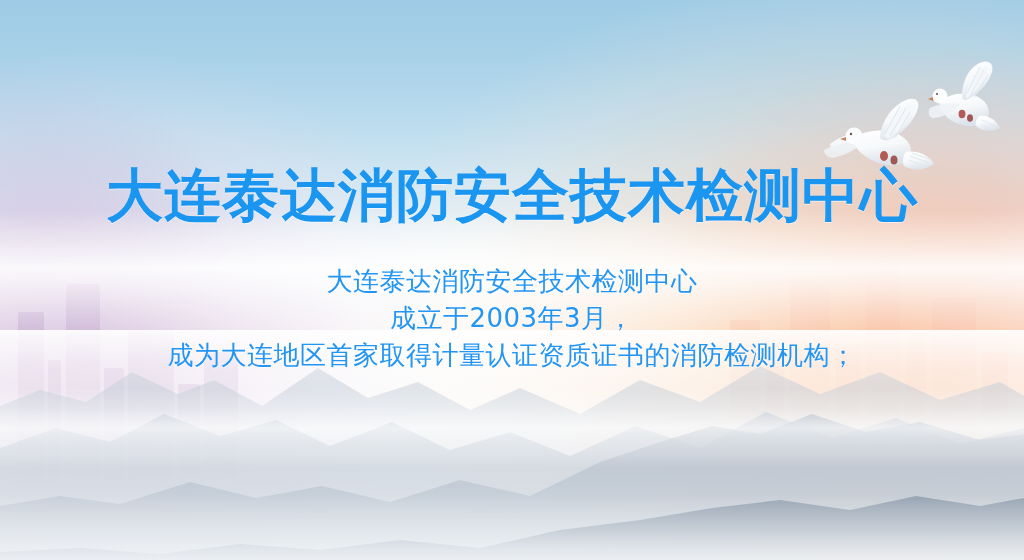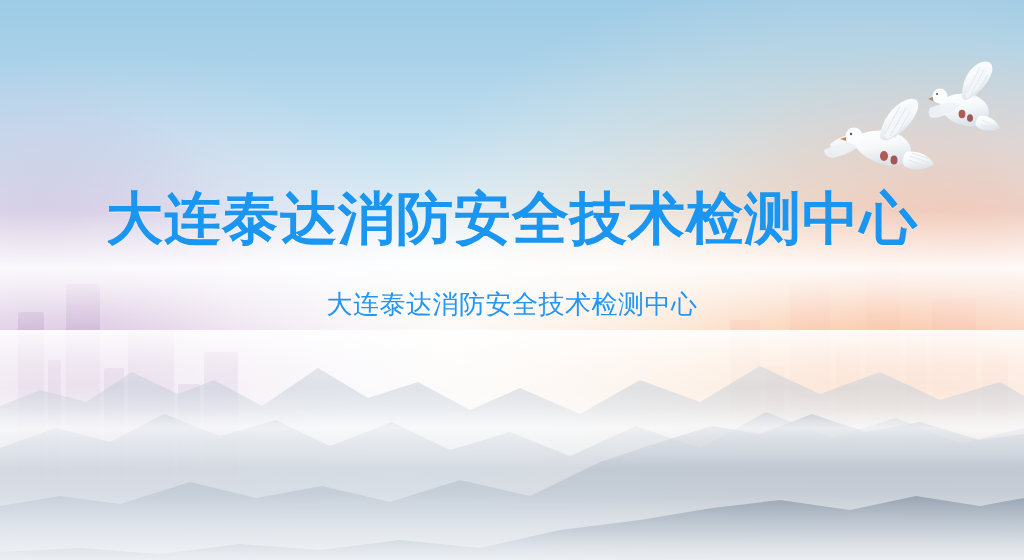--- a/index.html
+++ b/index.html
@@ -110,21 +110,21 @@
     pointer-events:none;
   }
 
   
   .dove{position:absolute;}
   .dove svg{display:block;overflow:visible;}
 
   
   .content{
     position:absolute;inset:0;display:flex;flex-direction:column;
-    align-items:center;z-index:40;margin-top:23px;
+    align-items:center;z-index:40;
   }
   .headline{
     margin-top:164px;
     font-size:57px;line-height:1.1;font-weight:bold;
     letter-spacing:1px;
     color:#1a95f0;
     white-space:nowrap;
     text-shadow:0 1px 0 rgba(255,255,255,.55);
   }
   .body-lines{
@@ -270,16 +270,18 @@
       <ellipse cx="44" cy="56" rx="3.4" ry="4.2" fill="#a8413a" opacity=".85"></ellipse>
       <ellipse cx="52" cy="60" rx="3" ry="3.8" fill="#8e3530" opacity=".8"></ellipse>
     </svg>
   </div>
 
   <div class="content">
     <div class="headline">大连泰达消防安全技术检测中心</div>
 
     <div class="body-lines">
       <div>大连泰达消防安全技术检测中心</div>
+      <div>成立于2003年3月，</div>
+      <div>成为大连地区首家取得计量认证资质证书的消防检测机构；</div>
     </div>
   </div>
 
 </div>
 
 </body></html>

